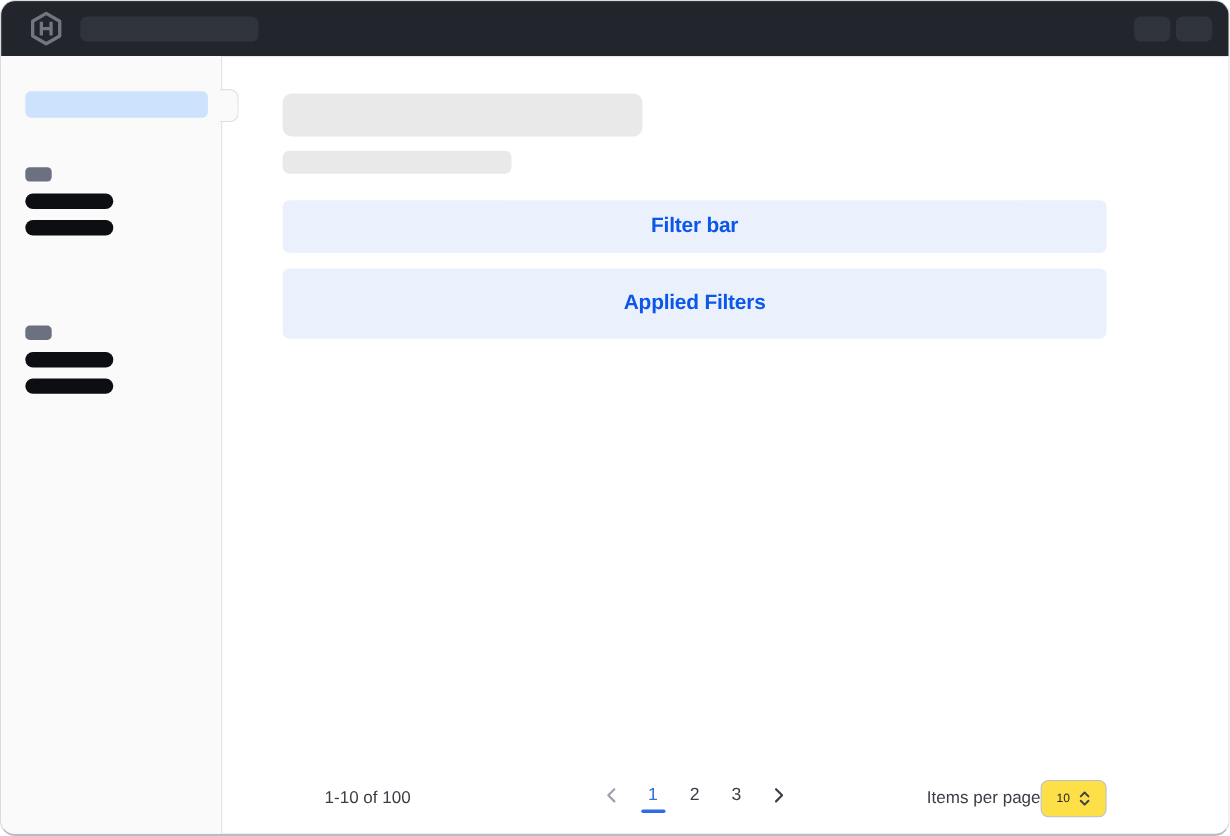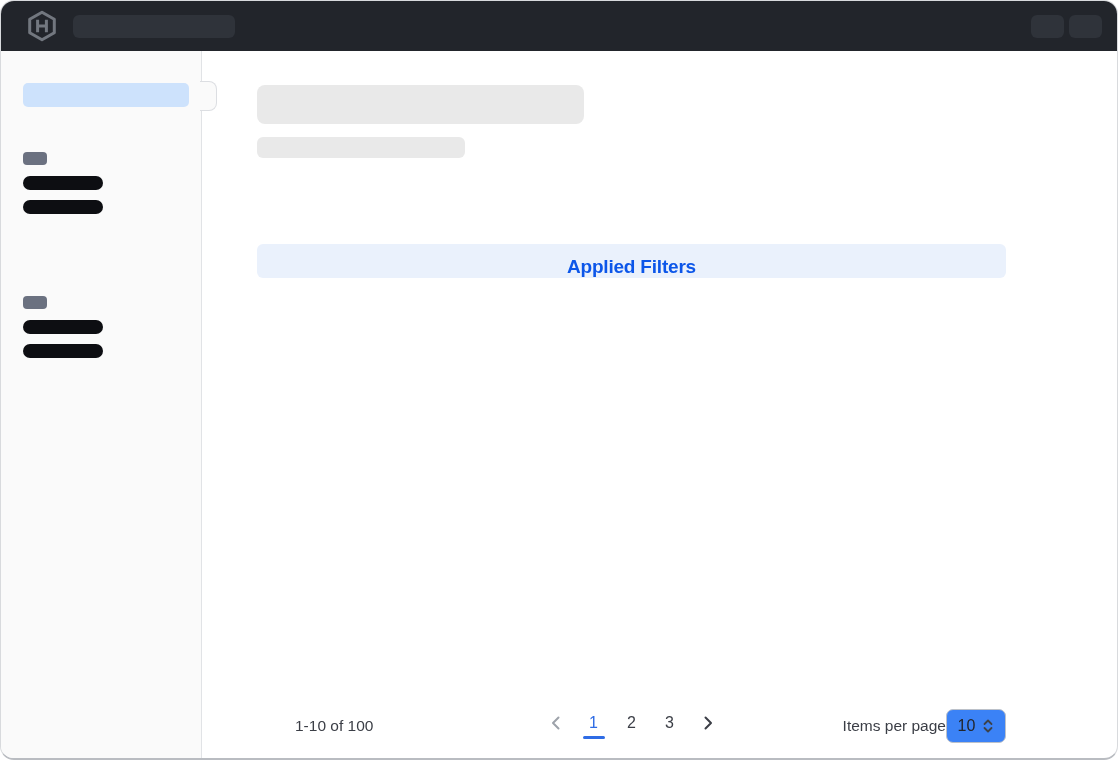--- a/index.html
+++ b/index.html
@@ -82,21 +82,21 @@
     background: #e9e9e9; border-radius: 6px;
   }
 
   .section-box {
     position: absolute; left: 256px; width: 749px;
     background: #eaf1fc; border-radius: 6px;
     display: flex; align-items: center; justify-content: center;
     color: #0c56e9; font-weight: bold; font-size: 19px; letter-spacing: -0.2px;
   }
   .box-filter   { top: 181px; height: 48px; }
-  .box-applied  { top: 243px; height: 34px; align-items: flex-end; }
+  .box-applied  { top: 243px; height: 64px; }
   .box-dataset  { top: 305px; height: 377px; }
 
   
   .pagination {
     position: absolute; left: 256px; top: 701px; width: 749px; height: 48px;
     display: flex; align-items: center; justify-content: space-between;
     color: #3b3e46; font-size: 15.5px;
   }
   .page-range { white-space: nowrap; margin-left: 38px; }
 
@@ -117,23 +117,23 @@
   }
   .page-num .num { line-height: 18px; }
   .page-num .underline { width: 22px; height: 3px; border-radius: 2px; background: transparent; }
   .page-num.active { color: #2f6ce5; }
   .page-num.active .underline { background: #2f6ce5; }
 
   .per-page { display: flex; align-items: center; }
   .per-page-select {
     width: 60px; height: 34px;
     border: 1px solid #bcc1c9; border-radius: 7px;
-    background: #3b82f6;
+    background: #fde047;
     display: flex; align-items: center; justify-content: center; gap: 7px;
-    font-size: 16px; color: #22252b;
+    font-size: 11px; color: #22252b;
     cursor: pointer; font-family: inherit;
   }
 </style>
 </head>
 <body>
 
 <div class="window">
 
   <div class="topbar">
     <svg class="logo" viewBox="0 0 30 32">
@@ -155,20 +155,23 @@
     <div class="nav-section-pill pill-2"></div>
     <div class="nav-bar bar-3"></div>
     <div class="nav-bar bar-4"></div>
   </div>
 
   <div class="sidebar-flap"></div>
 
   <div class="skeleton-title"></div>
   <div class="skeleton-subtitle"></div>
 
+  <div class="section-box box-filter">
+    <span>Filter bar</span>
+  </div>
   <div class="section-box box-applied">
     <span>Applied Filters</span>
   </div>
 
   <div class="pagination">
 
     <span class="page-range">1-10 of 100</span>
 
     <div class="pager">
       <button class="pager-btn">

